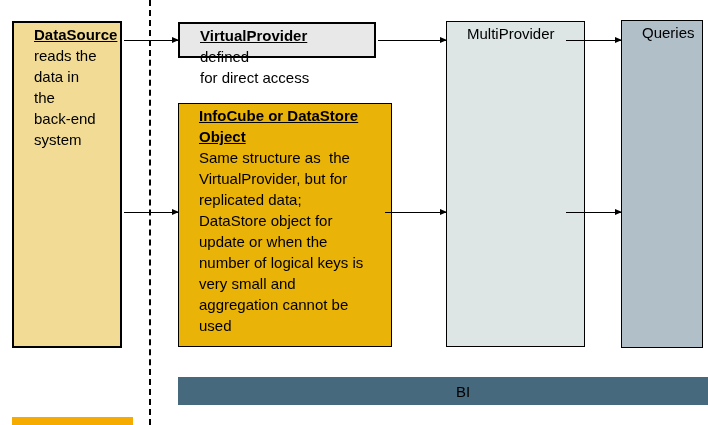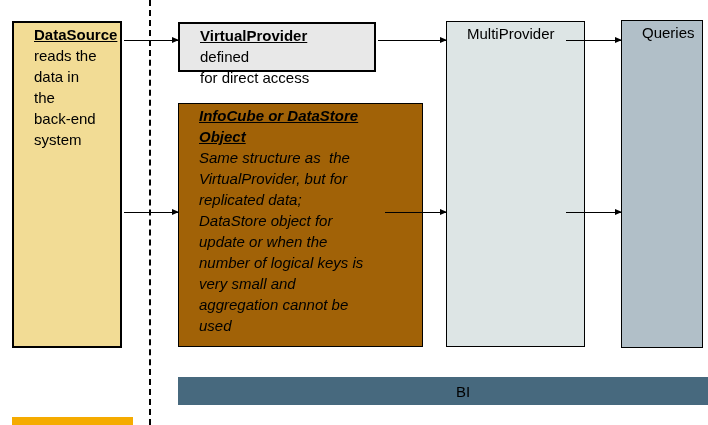--- a/index.html
+++ b/index.html
@@ -22,22 +22,22 @@
   .b-thick { border: 2px solid #000000; }
   .b-thin  { border: 1px solid #000000; }
   .pad { padding: 1px 20px; }
   .hd {
     font-weight: bold;
     text-decoration: underline;
     white-space: pre-wrap;
   }
   .bd { white-space: pre-wrap; }
   #box-datasource   { left: 12px;  top: 21px;  width: 110px; height: 327px; background: #F2DC95; }
-  #box-virtualprov  { left: 178px; top: 22px;  width: 198px; height: 50px;  background: #E8E8E8; }
-  #box-infocube     { left: 178px; top: 103px; width: 245px; height: 244px; background: #a16207; font-style: italic; }
+  #box-virtualprov  { left: 178px; top: 22px;  width: 198px; height: 36px;  background: #E8E8E8; }
+  #box-infocube     { left: 178px; top: 103px; width: 214px; height: 244px; background: #eab308; }
   #box-multiprov    { left: 446px; top: 21px;  width: 139px; height: 326px; background: #DDE5E5; }
   #box-queries      { left: 621px; top: 20px;  width: 82px;  height: 328px; background: #B1BFC8; }
   #zone-backend {
     position: absolute; left: 12px; top: 377px; width: 121px; height: 28px;
     background: #F5AB00; display: flex; align-items: center; justify-content: center; margin-top: 40px;
   }
   #zone-bi {
     position: absolute; left: 178px; top: 377px; width: 514px; height: 28px;
     background: #47697E; display: flex; align-items: center; justify-content: center;
     color: #000000;

